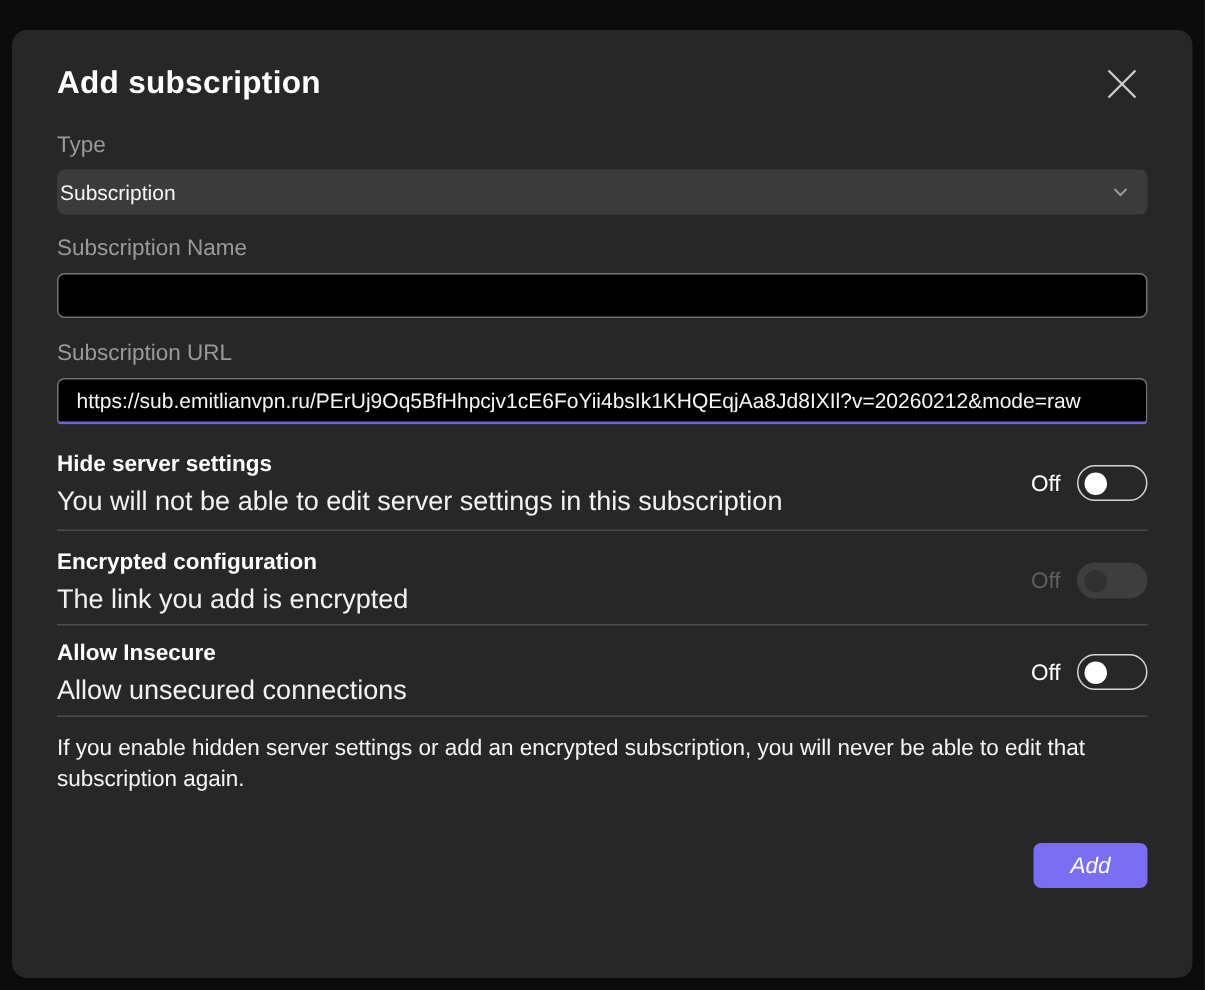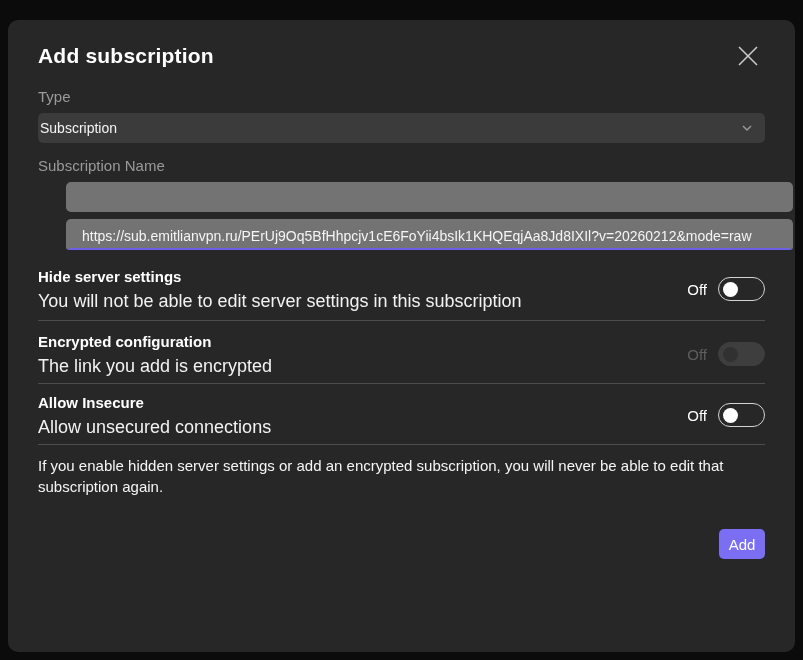--- a/index.html
+++ b/index.html
@@ -57,30 +57,29 @@
     position: absolute;
     right: 12px; top: 50%;
     transform: translateY(-50%);
     color: #9a9a9a;
     display: flex;
   }
   .text-input {
     margin-top: 7px;
     width: 100%;
     height: 30px;
-    background: #737373;
-    border: 4px solid #737373;
+    background: #000000;
+    border: 1px solid #737373;
     border-radius: 5px;
     color: #f5f5f5;
     font-size: 14px;
     font-family: "Liberation Sans", "DejaVu Sans", sans-serif;
     padding: 0 12px;
     outline: none;
     display: block;
-    margin-left: 28px;
   }
   .text-input.url {
     height: 31px;
     border-bottom: 2px solid var(--underline, #6e61e8);
     border-bottom-left-radius: 3px;
     border-bottom-right-radius: 3px;
   }
   .toggle-row {
     display: flex;
     justify-content: space-between;
@@ -132,28 +131,29 @@
   .toggle-row.disabled .switch .knob { background: #313131; }
   .note {
     margin-top: 10px;
     font-size: 15px;
     color: #f5f5f5;
     line-height: 21px;
   }
   .add-btn {
     display: block;
     margin: 32px 0 0 auto;
-    width: 46px; height: 30px;
+    width: 76px; height: 30px;
     background: var(--accent, #7b6ef2);
     border: none;
     border-radius: 5px;
     color: #ffffff;
     font-size: 15px;
     font-family: "Liberation Sans", "DejaVu Sans", sans-serif;
     cursor: pointer;
+    font-style: italic;
   }
 </style>
 </head>
 <body>
 
 <div class="dialog">
 
   <div class="dialog-header">
     <div class="dialog-title">Add subscription</div>
     <div class="close-btn">
@@ -172,20 +172,21 @@
     <span class="chevron">
       <svg width="12" height="12" viewBox="0 0 12 12">
         <polyline points="2,4 6,8 10,4" fill="none" stroke="#9a9a9a" stroke-width="1.4"></polyline>
       </svg>
     </span>
   </div>
 
   <div class="field-label lbl-name">Subscription Name</div>
   <input class="text-input" type="text" value="" style="">
 
+  <div class="field-label lbl-url">Subscription URL</div>
   <input class="text-input url" type="text" value="https://sub.emitlianvpn.ru/PErUj9Oq5BfHhpcjv1cE6FoYii4bsIk1KHQEqjAa8Jd8IXIl?v=20260212&amp;mode=raw" style="">
 
   <div class="toggle-row r1">
     <div class="toggle-texts">
       <div class="toggle-title">Hide server settings</div>
       <div class="toggle-desc">You will not be able to edit server settings in this subscription</div>
     </div>
     <div class="toggle-ctrl">
       <span class="off-label">Off</span>
       <div class="switch">

